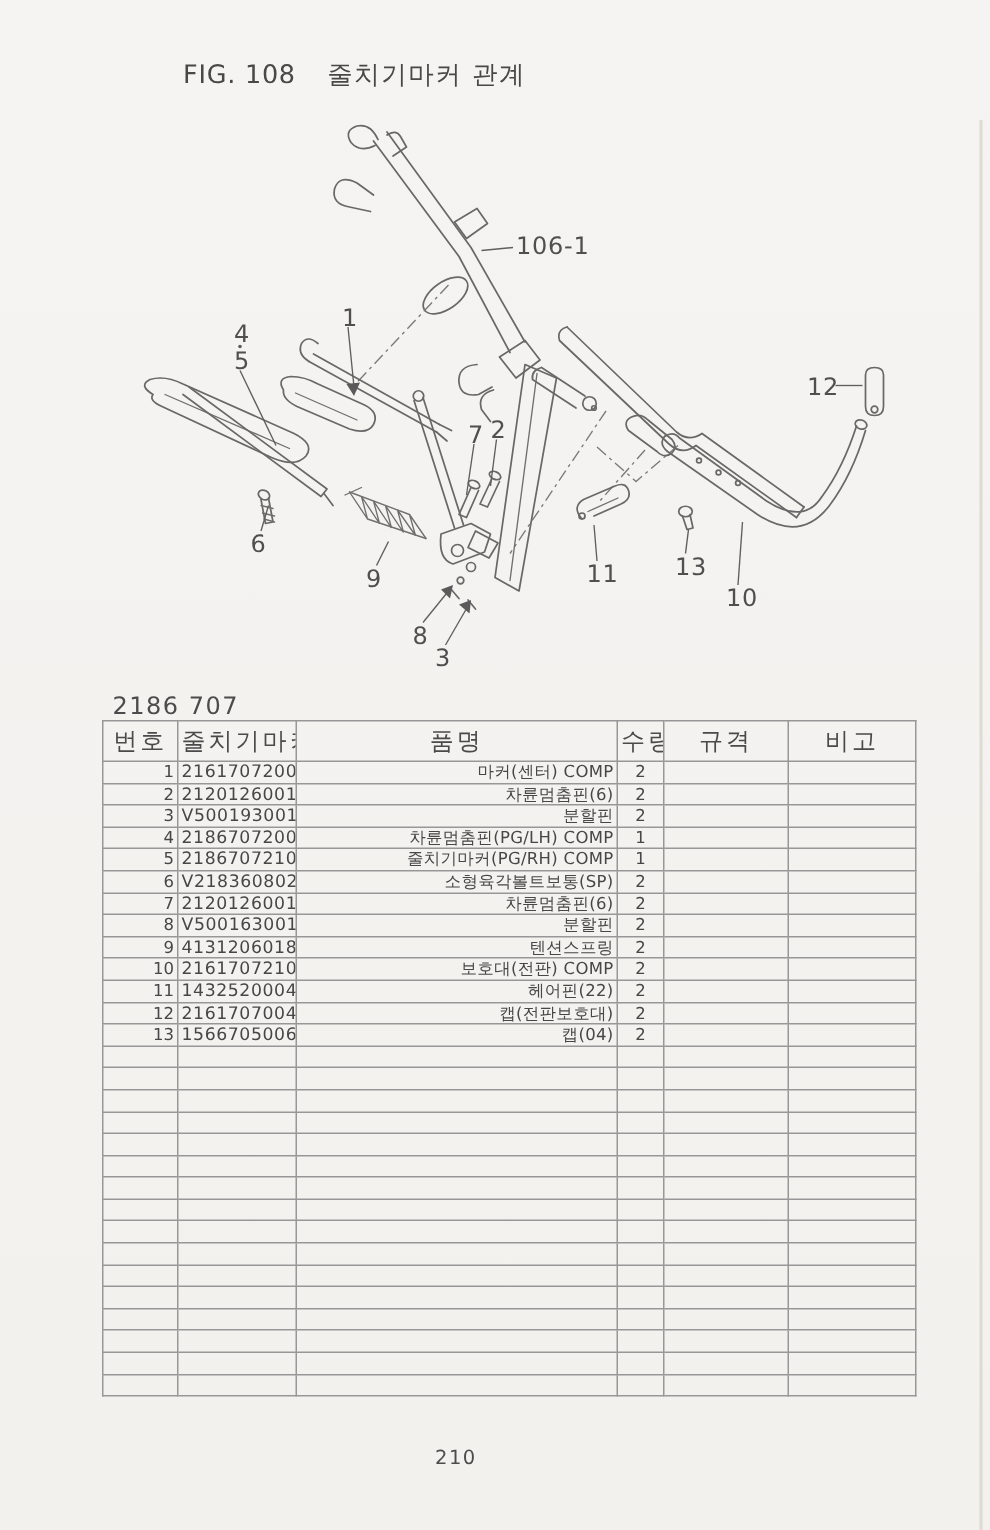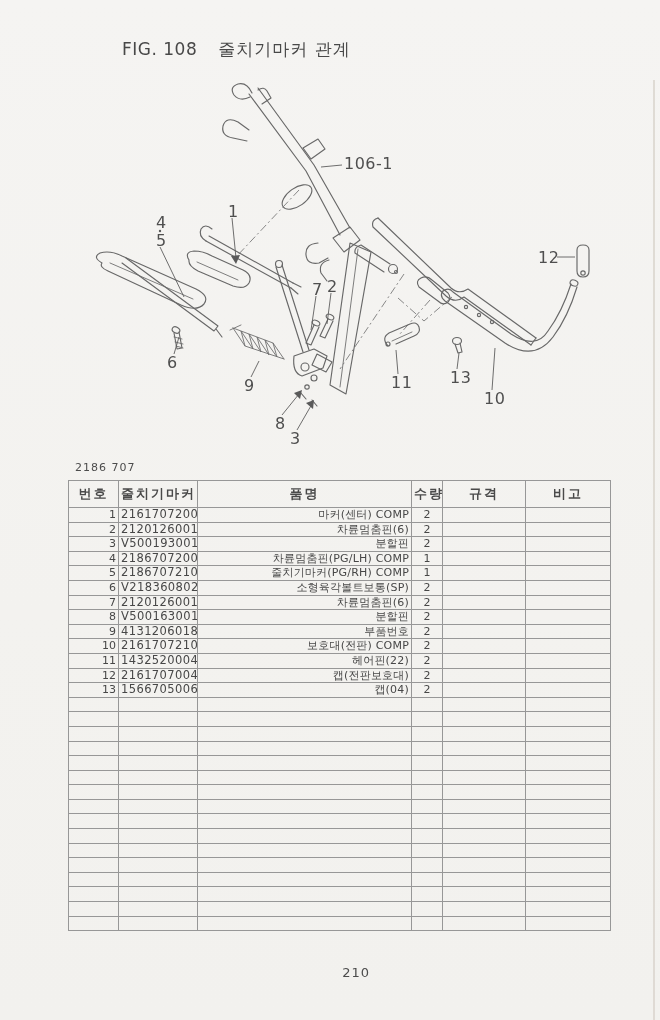--- a/index.html
+++ b/index.html
@@ -22,43 +22,43 @@
     font-size:17px;color:#484848;letter-spacing:.5px;white-space:nowrap;
   }
   .title .kor{margin-left:21px;letter-spacing:1px;}
   svg.diagram{position:absolute;left:0;top:0;}
   .callout{
     position:absolute;font-size:16px;color:#4f4f4f;line-height:1;
     letter-spacing:.5px;white-space:nowrap;
   }
   .tbl-code{
     position:absolute;left:75px;top:461px;
-    font-size:11px;color:#4c4c4c;letter-spacing:1px;text-align:center;
+    font-size:16px;color:#4c4c4c;letter-spacing:1px;text-align:center;
   }
   table.parts{
     position:absolute;left:68px;top:480px;width:542px;
     border-collapse:collapse;table-layout:fixed;
     border:1.5px solid #878787;
     font-size:11px;color:#474747;
   }
   table.parts td,table.parts th{
     border:1px solid #979797;padding:0 2px;overflow:hidden;white-space:nowrap;
   }
   table.parts thead th{
-    height:26px;font-size:13px;font-weight:bold;text-align:center;
+    height:26px;font-size:16px;font-weight:normal;text-align:center;
     letter-spacing:2px;color:#4a4a4a;
   }
   table.parts tbody td{height:13.6px;line-height:13.6px;}
   td.c-no{text-align:right;padding-right:4px;}
   td.c-pn{text-align:left;font-size:11.5px;letter-spacing:.4px;}
   td.c-nm{text-align:right;padding-left:3px;letter-spacing:.2px;}
   td.c-qty{text-align:center;}
   .pageno{
     position:absolute;left:290px;top:965px;width:80px;
-    text-align:right;font-size:13px;color:#4c4c4c;letter-spacing:1px;
+    text-align:left;font-size:13px;color:#4c4c4c;letter-spacing:1px;
   }
   .d{fill:none;stroke:#686868;stroke-width:1.15;stroke-linecap:round;stroke-linejoin:round;}
   .d2{fill:none;stroke:#6f6f6f;stroke-width:.9;stroke-linecap:round;}
   .cl{fill:none;stroke:#7a7a7a;stroke-width:.9;stroke-dasharray:8 3 2 3;}
   .ld{fill:none;stroke:#5e5e5e;stroke-width:.9;}
   .fd{fill:#5a5a5a;stroke:none;}
 </style>
 </head>
 <body>
 
@@ -294,21 +294,21 @@
           <td class="c-no">8</td>
           <td class="c-pn">V50016300150</td>
           <td class="c-nm">분할핀</td>
           <td class="c-qty">2</td>
           <td></td>
           <td></td>
         </tr>
       <tr>
           <td class="c-no">9</td>
           <td class="c-pn">41312060180B</td>
-          <td class="c-nm">부품번호</td>
+          <td class="c-nm">텐션스프링</td>
           <td class="c-qty">2</td>
           <td></td>
           <td></td>
         </tr>
       <tr>
           <td class="c-no">10</td>
           <td class="c-pn">21617072102C</td>
           <td class="c-nm">보호대(전판) COMP</td>
           <td class="c-qty">2</td>
           <td></td>

